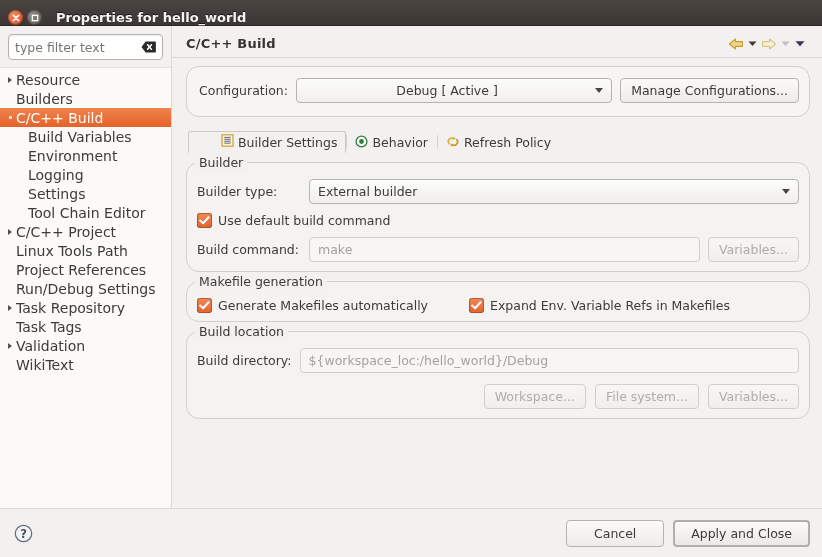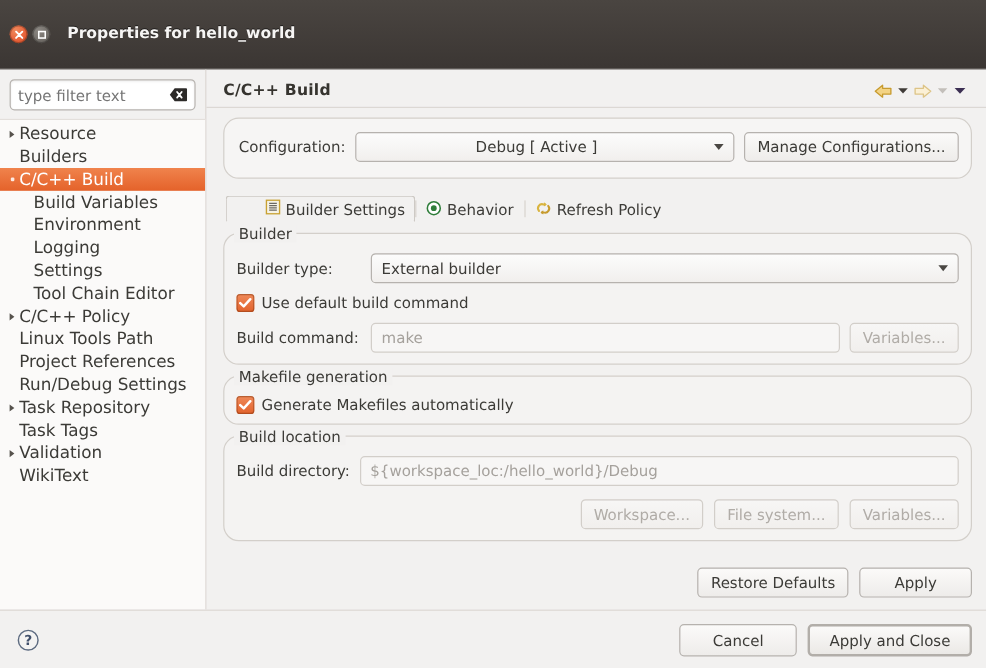--- a/index.html
+++ b/index.html
@@ -20,22 +20,22 @@
     width: 822px; height: 557px;
     display: flex; flex-direction: column;
     background: #f2f1f0;
     position: relative;
   }
 
   
   .titlebar {
     height: 25px; flex: 0 0 25px;
     background: linear-gradient(to bottom, #4a4541 0%, #3b3633 100%);
-    display: flex; align-items: center;
-    padding: 16px 8px;
+    display: flex; align-items: flex-end;
+    padding: 0 8px;
     border-bottom: 1px solid #2b2724;
   }
   .wbtn {
     width: 15px; height: 15px; border-radius: 50%;
     margin-right: 4px;
     display: flex; align-items: center; justify-content: center;
     flex: 0 0 auto;
   }
   .wbtn.close {
     background: radial-gradient(circle at 35% 30%, #f08a5d 0%, #e8633b 55%, #c94a22 100%);
@@ -379,21 +379,21 @@
             <span>Settings</span>
           </div>
           <div class="titem indent">
             <span class="arrowcell"></span>
             <span>Tool Chain Editor</span>
           </div>
           <div class="titem">
             <span class="arrowcell">
               <span class="tri"></span>
             </span>
-            <span>C/C++ Policy</span>
+            <span>C/C++ Project</span>
           </div>
           <div class="titem">
             <span class="arrowcell"></span>
             <span>Linux Tools Path</span>
           </div>
           <div class="titem">
             <span class="arrowcell"></span>
             <span>Project References</span>
           </div>
           <div class="titem">
@@ -537,44 +537,48 @@
           <span class="gtitle">Makefile generation</span>
           <div class="grow" style="gap:0;">
             <label class="chk" style="width:272px; flex:0 0 272px;">
               <span class="cbox">
                 <svg width="11" height="9" viewBox="0 0 11 9" aria-hidden="true">
                   <path d="M1.2 4.6 L4.1 7.3 L9.6 1.3" fill="none" stroke="#ffffff" stroke-width="2" stroke-linecap="round" stroke-linejoin="round"></path>
                 </svg>
               </span>
               <span class="lbl">Generate Makefiles automatically</span>
             </label>
+            <label class="chk">
+              <span class="cbox">
+                <svg width="11" height="9" viewBox="0 0 11 9" aria-hidden="true">
+                  <path d="M1.2 4.6 L4.1 7.3 L9.6 1.3" fill="none" stroke="#ffffff" stroke-width="2" stroke-linecap="round" stroke-linejoin="round"></path>
+                </svg>
+              </span>
+              <span class="lbl">Expand Env. Variable Refs in Makefiles</span>
+            </label>
           </div>
         </div>
 
         <div class="group">
           <span class="gtitle">Build location</span>
 
           <div class="grow">
             <span class="lbl" style="flex:0 0 auto;">Build directory:</span>
             <div class="field" style="flex:1 1 auto; min-width:0;">
               <span>${workspace_loc:/hello_world}/Debug</span>
             </div>
           </div>
 
           <div class="btnrow">
             <div class="btn disabled">Workspace...</div>
             <div class="btn disabled">File system...</div>
             <div class="btn disabled">Variables...</div>
           </div>
         </div>
 
-        <div class="btnrow" style="margin-top:auto; margin-bottom:10px;">
-          <div class="btn">Restore Defaults</div>
-          <div class="btn" style="min-width:94px;">Apply</div>
-        </div>
 
       </div>
     </div>
   </div>
 
   <div class="bottombar">
     <span class="helpwrap">
       <svg width="19" height="19" viewBox="0 0 19 19" aria-hidden="true">
         <circle cx="9.5" cy="9.5" r="8.2" fill="#f4f3f2" stroke="#5d6b80" stroke-width="1.2"></circle>
         <text x="9.5" y="13.6" text-anchor="middle" font-family="DejaVu Sans, sans-serif" font-size="11.5" font-weight="bold" fill="#41506b">?</text>

